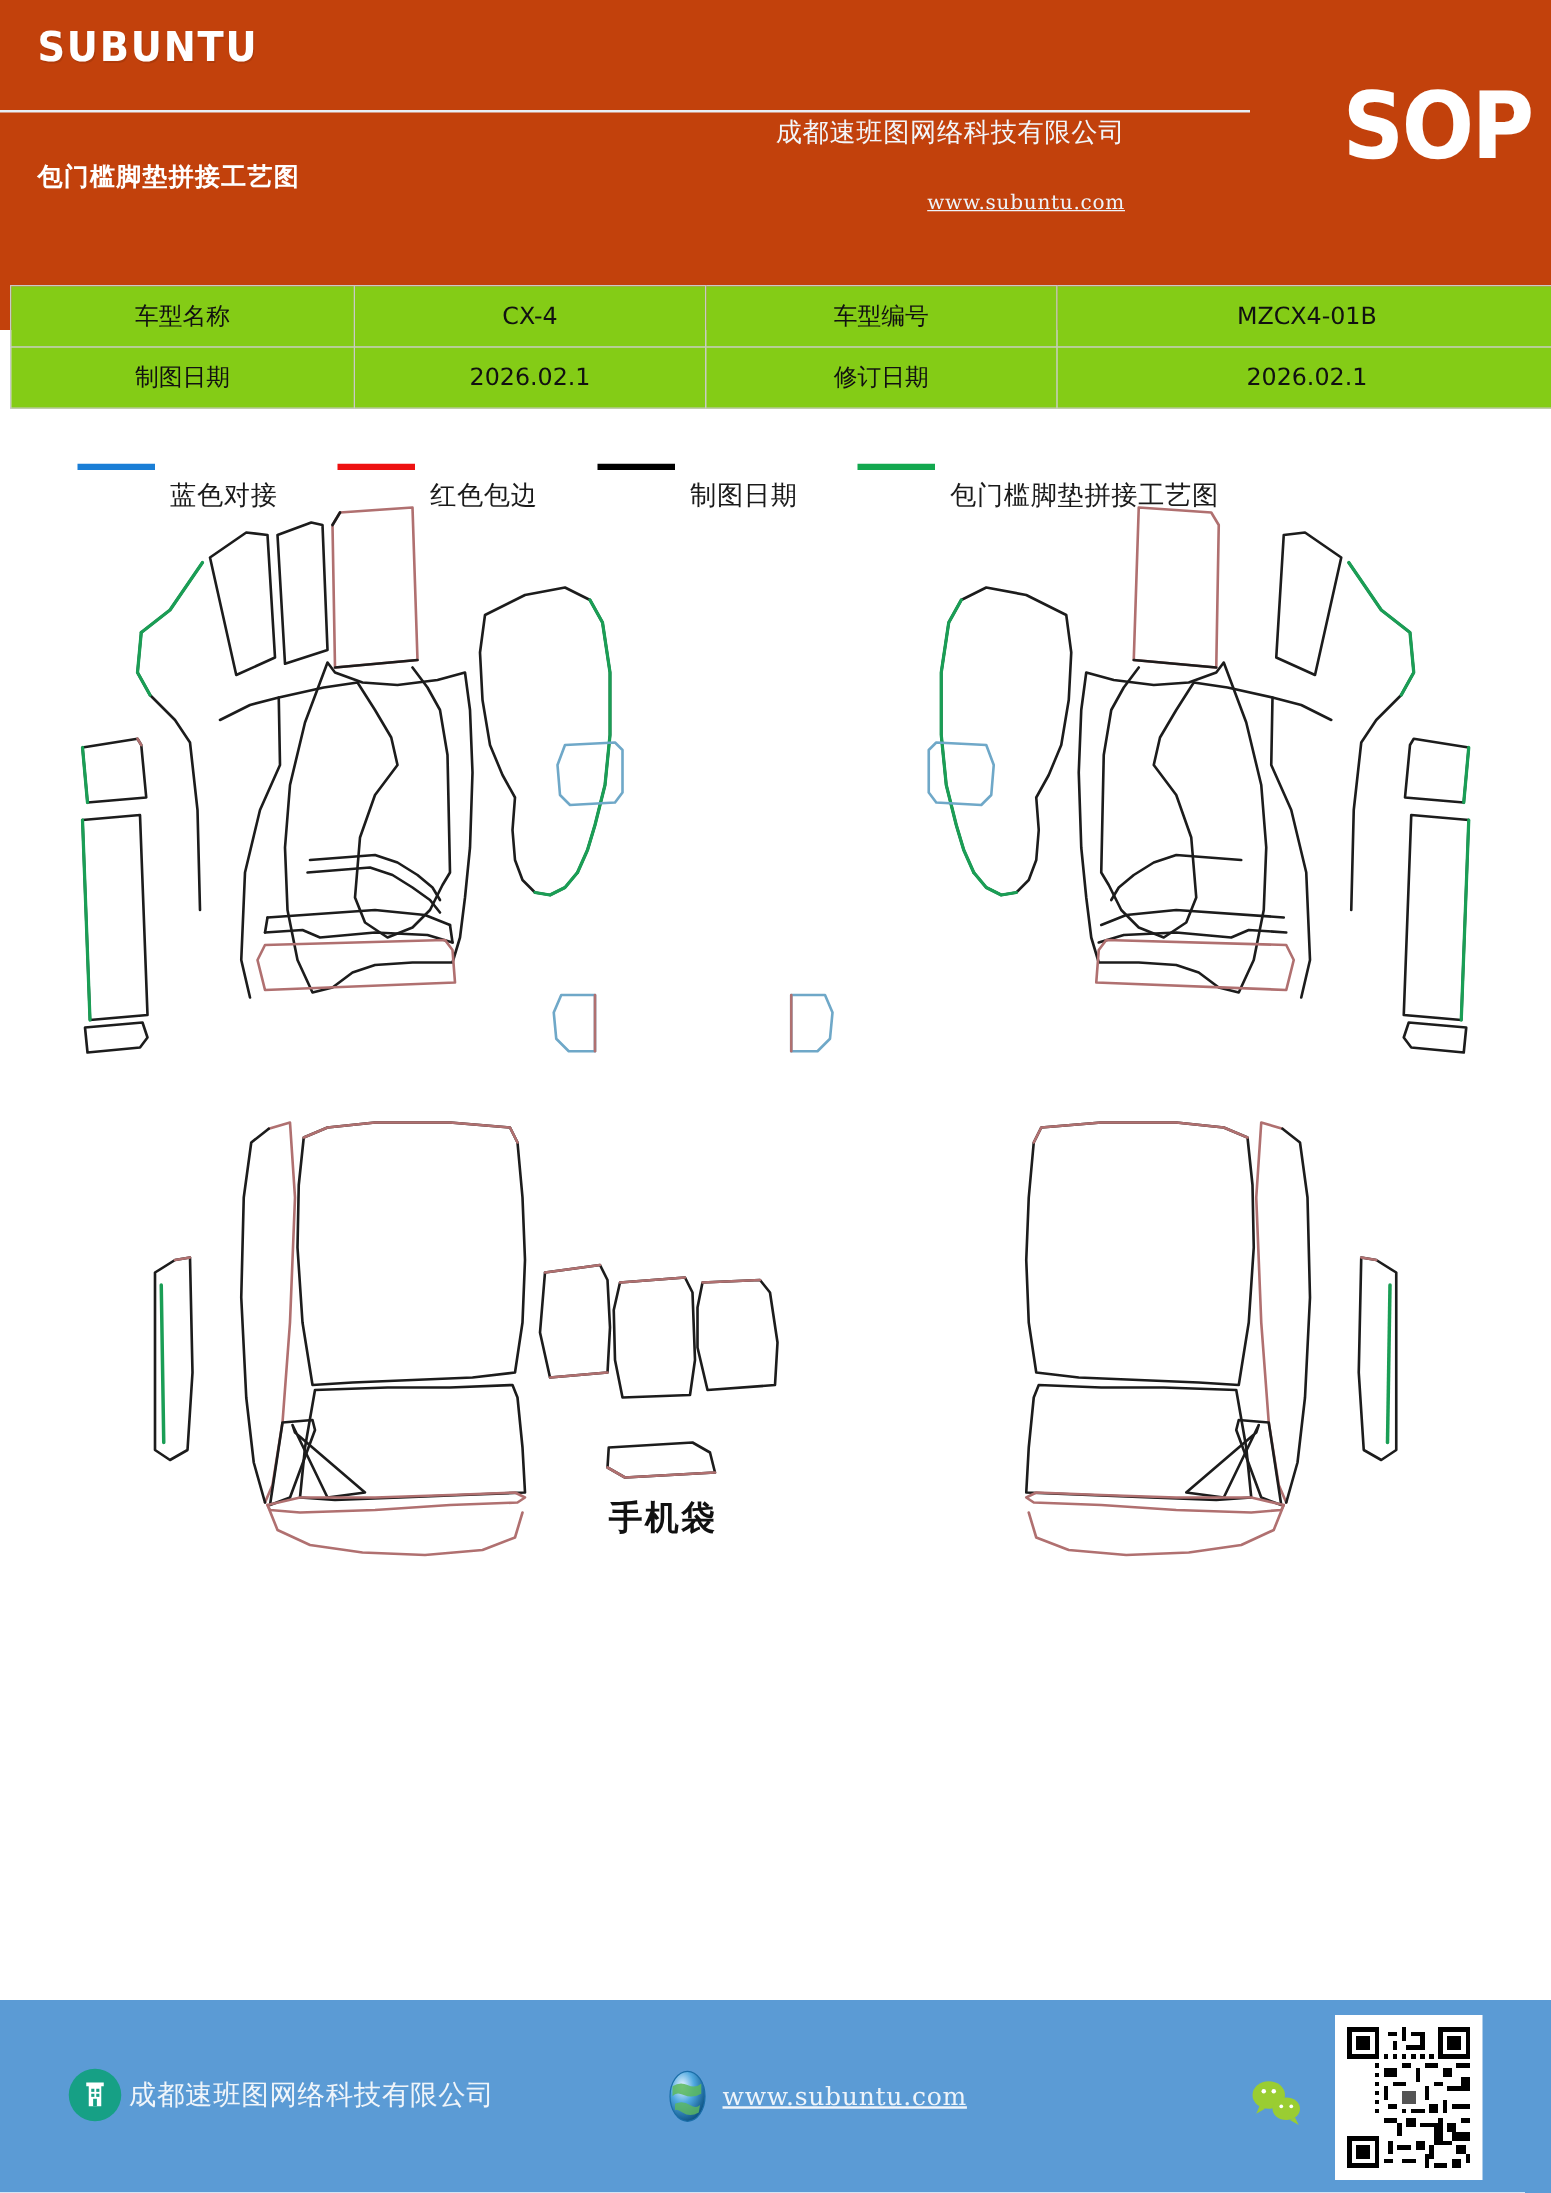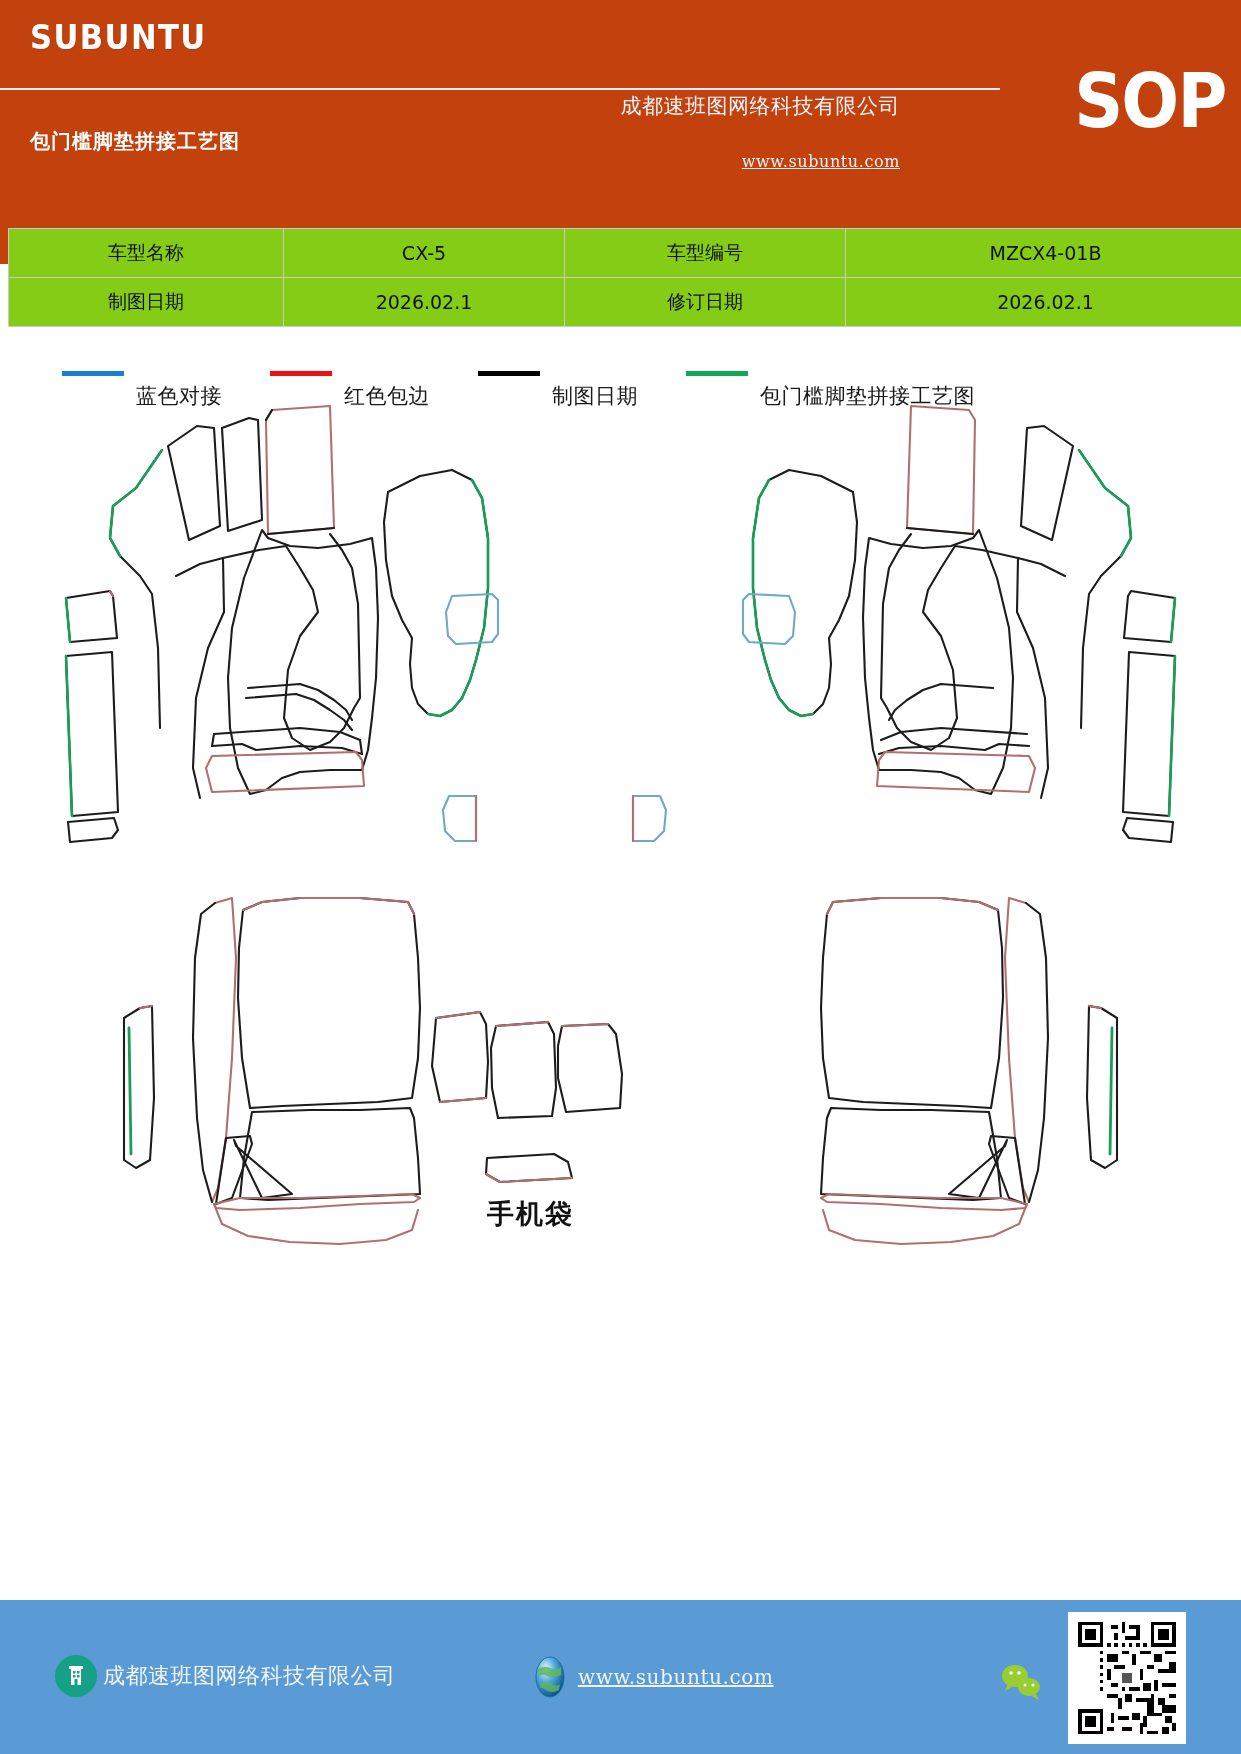--- a/index.html
+++ b/index.html
@@ -271,21 +271,21 @@
   <div class="company-name-top">成都速班图网络科技有限公司</div>
   <div class="doc-title">包门槛脚垫拼接工艺图</div>
   <div class="web-link">www.subuntu.com</div>
   <div class="sop-badge">SOP</div>
 </div>
 
 <table class="info-table">
   <tbody>
     <tr>
       <td class="label-cell">车型名称</td>
-      <td class="value-cell val-mono">CX-5</td>
+      <td class="value-cell val-mono">CX-4</td>
       <td class="label-cell2">车型编号</td>
       <td class="value-cell2 val-mono">MZCX4-01B</td>
     </tr>
     <tr>
       <td class="label-cell">制图日期</td>
       <td class="value-cell val-mono">2026.02.1</td>
       <td class="label-cell2">修订日期</td>
       <td class="value-cell2 val-mono">2026.02.1</td>
     </tr>
   </tbody>

